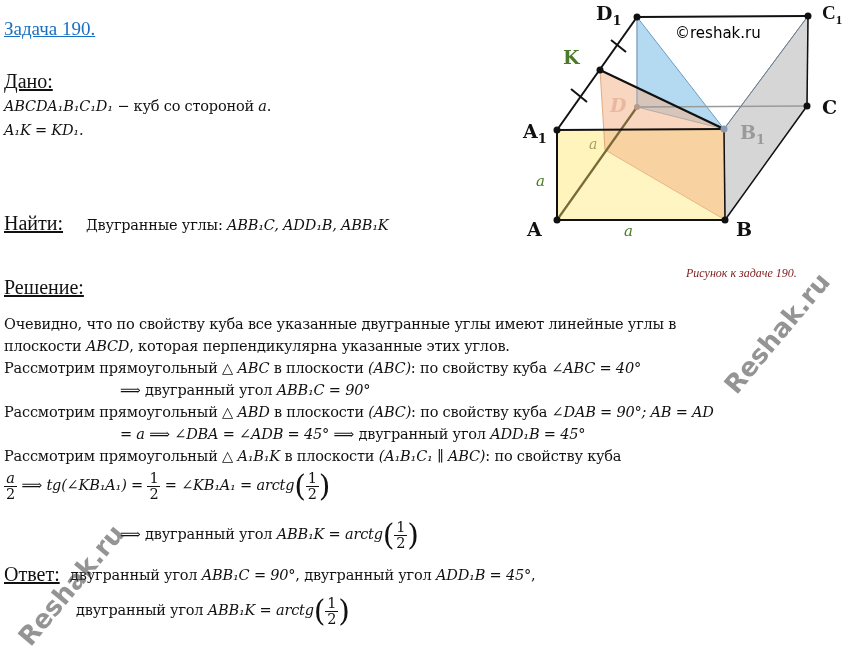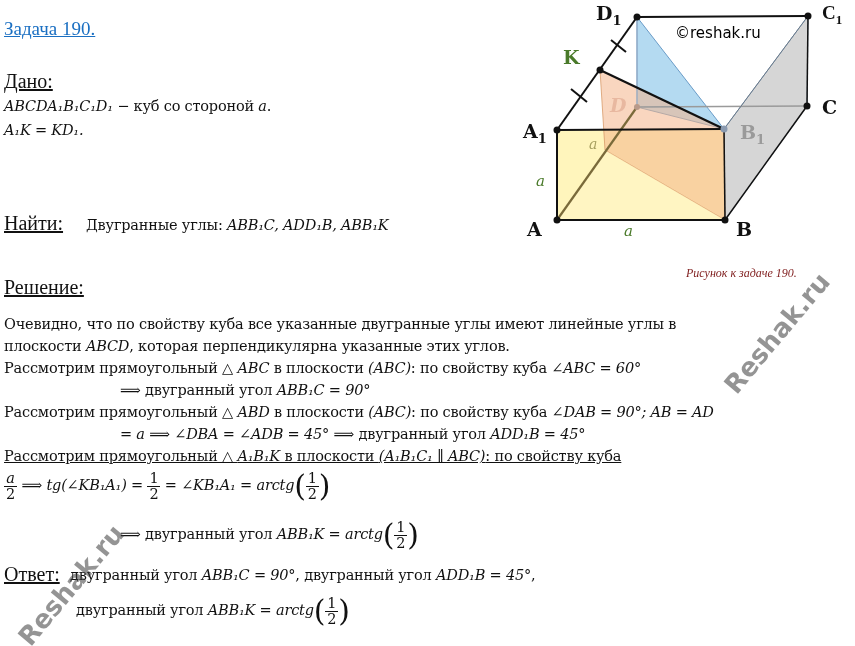--- a/index.html
+++ b/index.html
@@ -89,32 +89,32 @@
 <div class="abs" style="left:624px;top:222px;font-family:'DejaVu Serif',serif;font-style:italic;font-size:15px;color:#4a7a2a;">a</div>
 <div class="abs" style="left:589px;top:136px;font-family:'DejaVu Serif',serif;font-style:italic;font-size:14px;color:#a8a060;">a</div>
 <div class="abs" style="left:675px;top:24px;font-family:'DejaVu Sans','Liberation Sans',sans-serif;font-size:15px;color:#000000;">©reshak.ru</div>
 <div class="abs caption" style="left:686px;top:266px;">Рисунок к задаче 190.</div>
 
 <div class="abs body" style="left:4px;top:316px;">Очевидно, что по свойству куба все указанные двугранные углы имеют линейные углы в</div>
 <div class="abs body" style="left:4px;top:338px;">
   <span>плоскости </span><span class="math">ABCD</span><span>, которая перпендикулярна указанные этих углов.</span>
 </div>
 <div class="abs body" style="left:4px;top:360px;">
-  <span>Рассмотрим прямоугольный △ </span><span class="math">ABC</span><span> в плоскости </span><span class="math">(ABC)</span><span>: по свойству куба  </span><span class="math">∠ABC = 60°</span>
+  <span>Рассмотрим прямоугольный △ </span><span class="math">ABC</span><span> в плоскости </span><span class="math">(ABC)</span><span>: по свойству куба  </span><span class="math">∠ABC = 40°</span>
 </div>
 <div class="abs body" style="left:120px;top:382px;">
   <span>⟹ двугранный угол </span><span class="math">ABB₁C = 90°</span>
 </div>
 <div class="abs body" style="left:4px;top:404px;">
   <span>Рассмотрим прямоугольный △ </span><span class="math">ABD</span><span> в плоскости </span><span class="math">(ABC)</span><span>: по свойству куба  </span><span class="math">∠DAB = 90°; AB = AD</span>
 </div>
 <div class="abs body" style="left:120px;top:426px;">
   <span class="math">= a ⟹ ∠DBA = ∠ADB = 45° ⟹ </span><span>двугранный угол </span><span class="math">ADD₁B = 45°</span>
 </div>
-<div class="abs body" style="left:4px;top:448px;text-decoration:underline;">
+<div class="abs body" style="left:4px;top:448px;">
   <span>Рассмотрим прямоугольный △ </span><span class="math">A₁B₁K</span><span> в плоскости </span><span class="math">(A₁B₁C₁ ∥ ABC)</span><span>: по свойству куба</span>
 </div>
 <div class="abs body math" style="left:4px;top:471px;">
   <span class="frac"><span class="num math">a</span><span class="den">2</span></span><span> ⟹ tg(∠KB₁A₁) = </span><span class="frac"><span class="num">1</span><span class="den">2</span></span><span> = ∠KB₁A₁ = arctg</span><span class="paren">(</span><span class="frac"><span class="num">1</span><span class="den">2</span></span><span class="paren">)</span>
 </div>
 <div class="abs body" style="left:120px;top:520px;">
   <span>⟹ двугранный угол </span><span class="math">ABB₁K = arctg</span><span class="paren">(</span><span class="frac"><span class="num">1</span><span class="den">2</span></span><span class="paren">)</span>
 </div>
 
 <div class="abs heading" style="left:4px;top:563px;">Ответ:</div>

